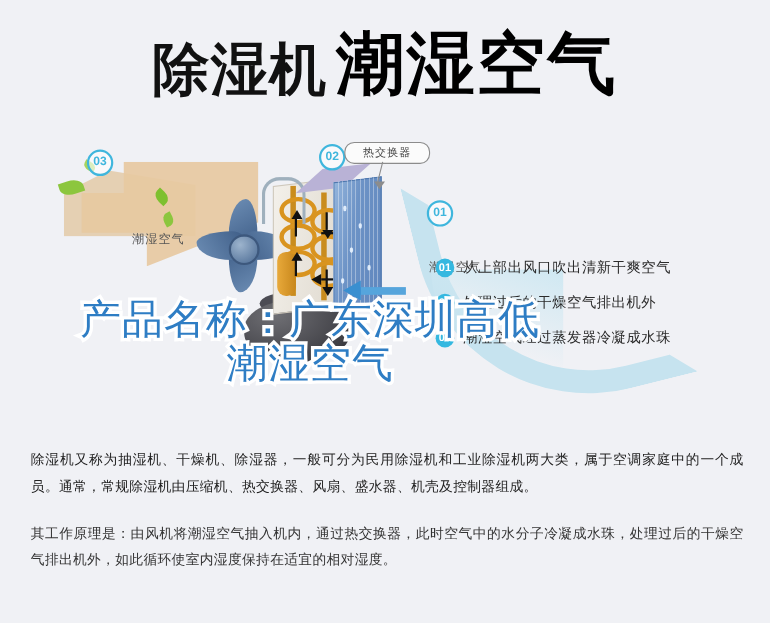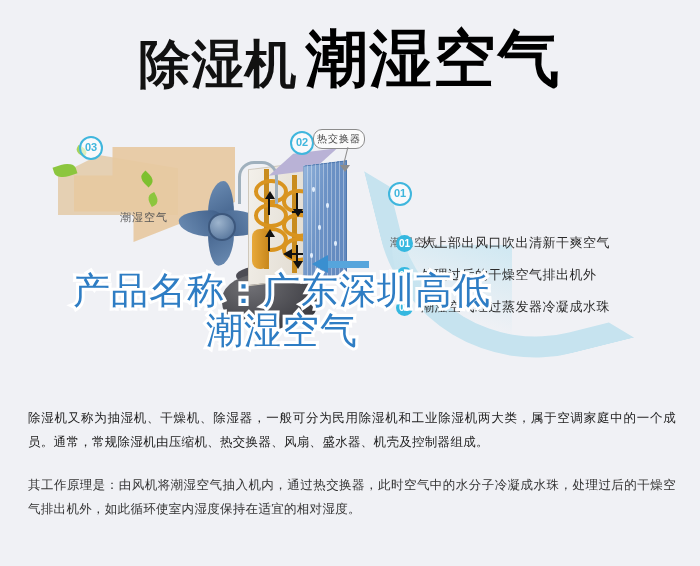--- a/index.html
+++ b/index.html
@@ -183,21 +183,21 @@
     position:absolute;width:20px;height:20px;border-radius:50%;
     border:2px solid #3fb6dd;color:#3fb6dd;
     font-size:11px;font-weight:700;line-height:19px;text-align:center;
     background:rgba(255,255,255,.6);
   }
   .badge.b03{left:79px;top:11px;}
   .badge.b02{left:290px;top:6px;}
   .badge.b01{left:388px;top:57px;}
 
   .callout{
-    position:absolute;left:313px;top:4px;padding:2px 3px;
+    position:absolute;left:313px;top:4px;padding:2px 16px;
     border:1px solid #8c8c8c;border-radius:9px;background:#fbfbfb;
     font-size:10px;color:#444;letter-spacing:1px;white-space:nowrap;
   }
   .callout-tail{
     position:absolute;left:345px;top:22px;width:1px;height:20px;
     border-left:1px solid #8c8c8c;transform:rotate(14deg);
   }
   .callout-tip{
     position:absolute;left:340px;top:40px;width:0;height:0;
     border-left:5px solid transparent;border-right:5px solid transparent;

